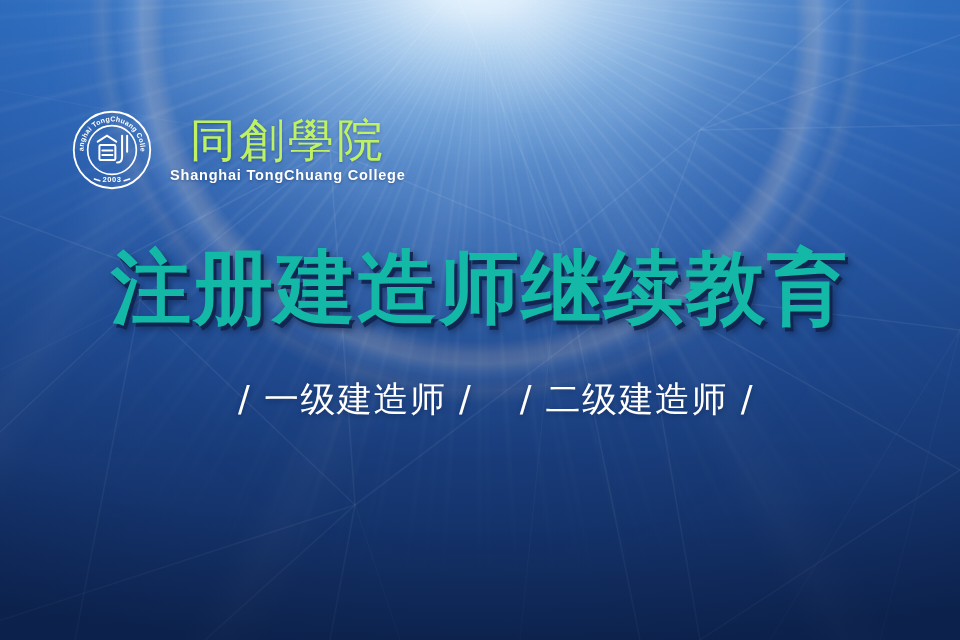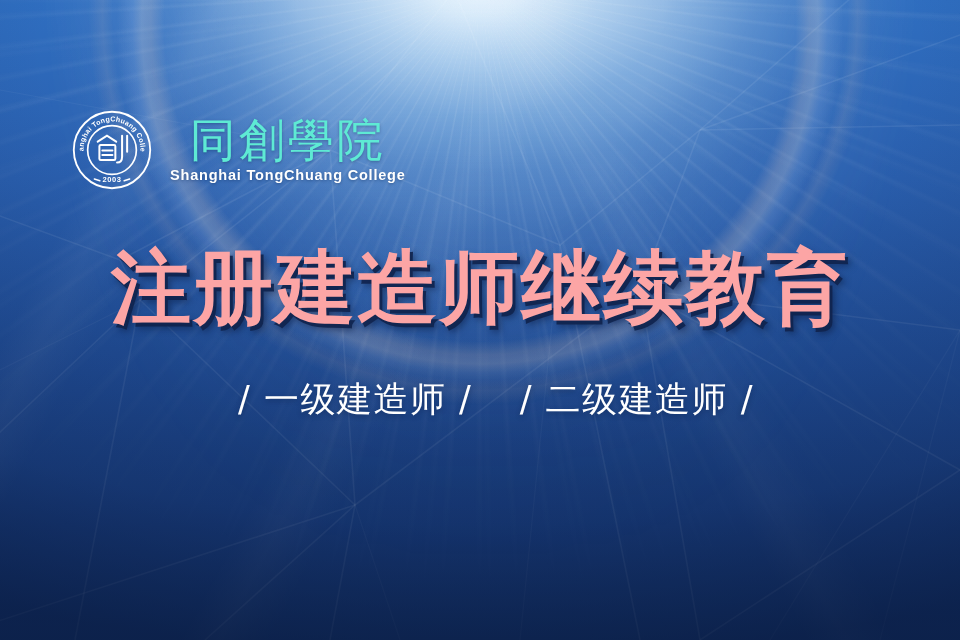--- a/index.html
+++ b/index.html
@@ -114,42 +114,42 @@
   
   .logo-lockup {
     position:absolute; left:70px; top:108px;
     display:flex; align-items:center; gap:16px;
   }
   .seal { width:84px; height:84px; flex:0 0 auto; display:block; }
 
   .wordmark { display:flex; flex-direction:column; align-items:center; }
   .wordmark-cn {
     font-size:46px; line-height:1.04;
-    color:#5eead4; letter-spacing:3px;
+    color:#bef264; letter-spacing:3px;
     font-family:"DejaVu Sans", sans-serif;
     font-weight:300;
     text-shadow:0 1px 3px rgba(8,30,70,0.35);
     white-space:nowrap;
   }
   .wordmark-en {
     margin-top:3px;
     font-size:14.5px; font-weight:bold;
     color:#ffffff; letter-spacing:0.8px;
     white-space:nowrap;
     text-shadow:0 1px 3px rgba(8,30,70,0.4);
   }
 
   
   .headline {
     position:absolute; left:0; right:0; top:248px;
     text-align:center;
     font-size:80px; line-height:1;
     font-weight:bold;
     letter-spacing:2px;
-    color:#fca5a5;
+    color:#14b8a6;
     font-family:"DejaVu Sans", sans-serif;
     white-space:nowrap;
     text-shadow:
       3px 4px 0 rgba(16,36,78,0.92),
       5px 6px 7px rgba(10,26,62,0.55);
   }
 
   
   .subline {
     position:absolute; left:0; right:0; top:378px;

